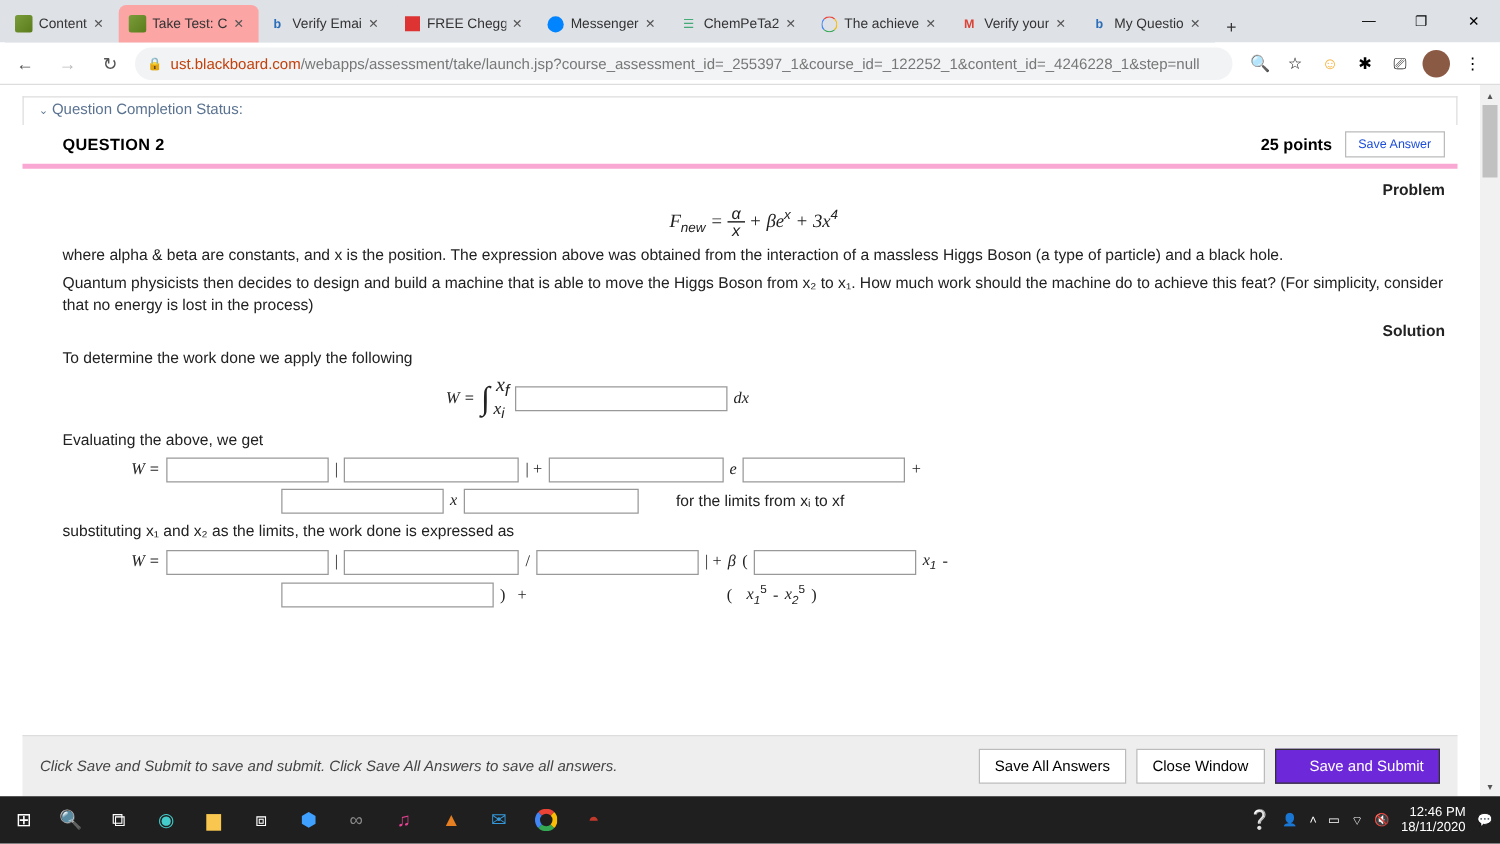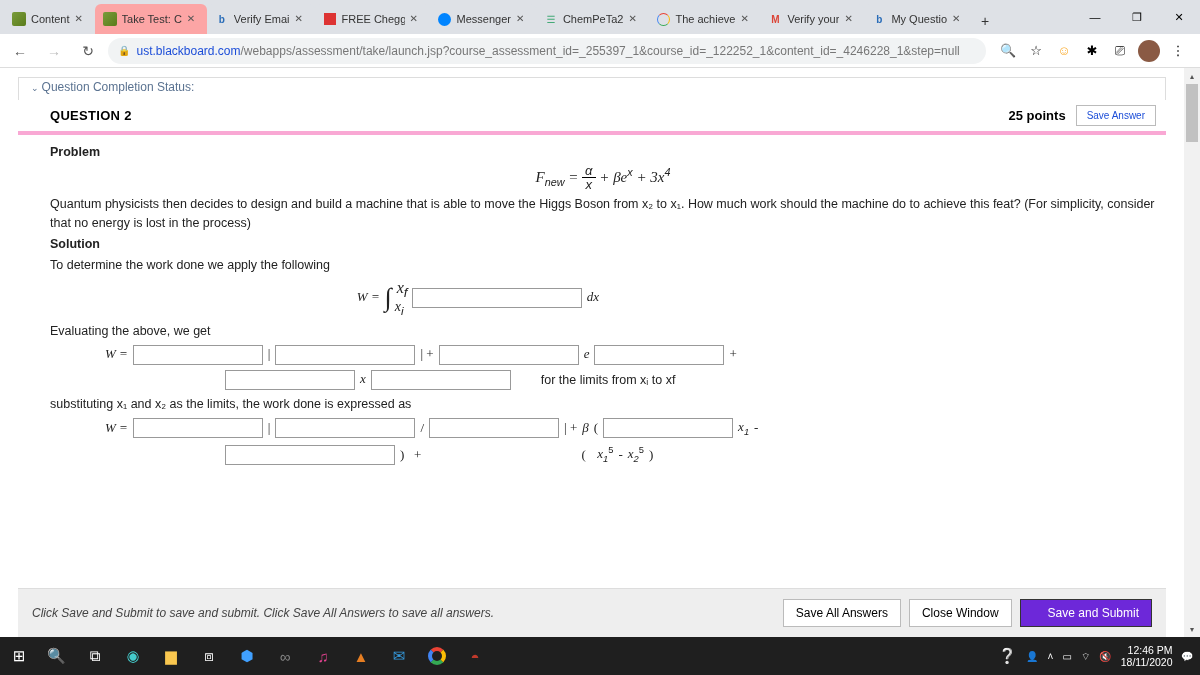--- a/index.html
+++ b/index.html
@@ -16,41 +16,41 @@
 .win-controls { margin-left: auto; display: flex; height: 34px; }
 .win-btn { width: 42px; display: flex; align-items: center; justify-content: center; font-size: 11px; color: #fff; }
 .tab-bar .win-btn { color: #000; }
 
 
 .addr-row { height: 34px; background: #fff; display: flex; align-items: center; padding: 0 6px; gap: 6px; border-bottom: 1px solid #ddd; }
 .nav-btn { width: 28px; height: 28px; display: flex; align-items: center; justify-content: center; font-size: 14px; color: #555; border-radius: 50%; }
 .addr-bar { flex: 1; height: 26px; background: #f1f3f4; border-radius: 13px; display: flex; align-items: center; padding: 0 10px; gap: 6px; font-size: 12px; }
 .addr-bar .lock { font-size: 10px; color: #666; }
 .addr-bar .url { color: #555; }
-.addr-bar .url .dom { color: #1d4ed8; }
+.addr-bar .url .dom { color: #c2410c; }
 .ext-icons { display: flex; gap: 8px; align-items: center; padding: 0 6px; }
 .ext-icon { width: 20px; height: 20px; display: flex; align-items: center; justify-content: center; font-size: 13px; }
 
 
 .content { position: absolute; top: 68px; bottom: 38px; left: 0; right: 16px; overflow: hidden; padding: 9px 18px 0 18px; }
 .scrollbar { position: absolute; right: 0; top: 68px; bottom: 38px; width: 16px; background: #f1f1f1; }
 .scroll-thumb { position: absolute; right: 2px; width: 12px; top: 0; height: 58px; background: #c1c1c1; border-radius: 0; }
 .scroll-arrow { position: absolute; width: 16px; height: 16px; display: flex; align-items: center; justify-content: center; font-size: 8px; color: #555; }
 
 .status-row { color: #5b7391; font-size: 12px; padding: 2px 0 6px 12px; border: 1px solid #ddd; border-bottom: none; }
 .status-row .chev { font-size: 9px; margin-right: 3px; }
 
 .q-header { display: flex; align-items: center; padding: 5px 10px; border-bottom: 4px solid #f9a8d4; }
 .q-title { font-size: 13px; font-weight: bold; letter-spacing: 0.3px; margin-left: 22px; }
 .points { margin-left: auto; font-size: 13px; font-weight: bold; margin-right: 10px; }
 .save-ans { background: #fff; border: 1px solid #bbb; padding: 4px 10px; font-size: 10px; color: #1d4ed8; cursor: pointer; text-align: right; }
 
 .problem-body { padding: 8px 10px 8px 32px; font-size: 12.5px; color: #222; line-height: 1.45; }
 .problem-body p { margin-bottom: 3px; }
-.problem-body .bold { font-weight: bold; }
+.problem-body .bold { font-weight: bold; text-align: right; }
 .eq-center { text-align: center; font-style: italic; font-family: "Times New Roman", serif; font-size: 15px; margin: 3px 0; }
 .sub { font-size: 0.72em; vertical-align: sub; }
 .sup { font-size: 0.72em; vertical-align: super; }
 .frac { display: inline-block; vertical-align: middle; text-align: center; font-size: 13px; }
 .frac .n { display: block; border-bottom: 1px solid #000; padding: 0 3px; line-height: 1; }
 .frac .d { display: block; padding: 0 3px; line-height: 1.1; }
 
 .work-line { display: flex; align-items: center; gap: 5px; margin: 5px 0; flex-wrap: wrap; }
 .work-line .pad { margin-left: 50px; }
 .int-sym { font-family: "Times New Roman", serif; font-size: 26px; font-style: italic; position: relative; }
@@ -175,20 +175,21 @@
     <span class="q-title">QUESTION 2</span>
     <span class="points">25 points</span>
     <button class="save-ans">Save Answer</button>
   </div>
 
   <div class="problem-body">
     <p class="bold">Problem</p>
     <div class="eq-center">
       F<span class="sub">new</span> = <span class="frac"><span class="n">α</span><span class="d">x</span></span> + βe<span class="sup">x</span> + 3x<span class="sup">4</span>
     </div>
+    <p>where alpha &amp; beta are constants, and x is the position. The expression above was obtained from the interaction of a massless Higgs Boson (a type of particle) and a black hole.</p>
     <p>Quantum physicists then decides to design and build a machine that is able to move the Higgs Boson from x₂ to x₁. How much work should the machine do to achieve this feat? (For simplicity, consider that no energy is lost in the process)</p>
     <p class="bold">Solution</p>
     <p>To determine the work done we apply the following</p>
 
     <div class="work-line" style="justify-content:center;margin-left:-250px">
       <span class="mathtxt">W =</span>
       <span class="int-sym">∫<span class="int-lim-top">x<sub>f</sub></span><span class="int-lim-bot">x<sub>i</sub></span></span>
       <span style="width:10px"></span>
       <input class="blank w170" style="">
       <span class="mathtxt">dx</span>

